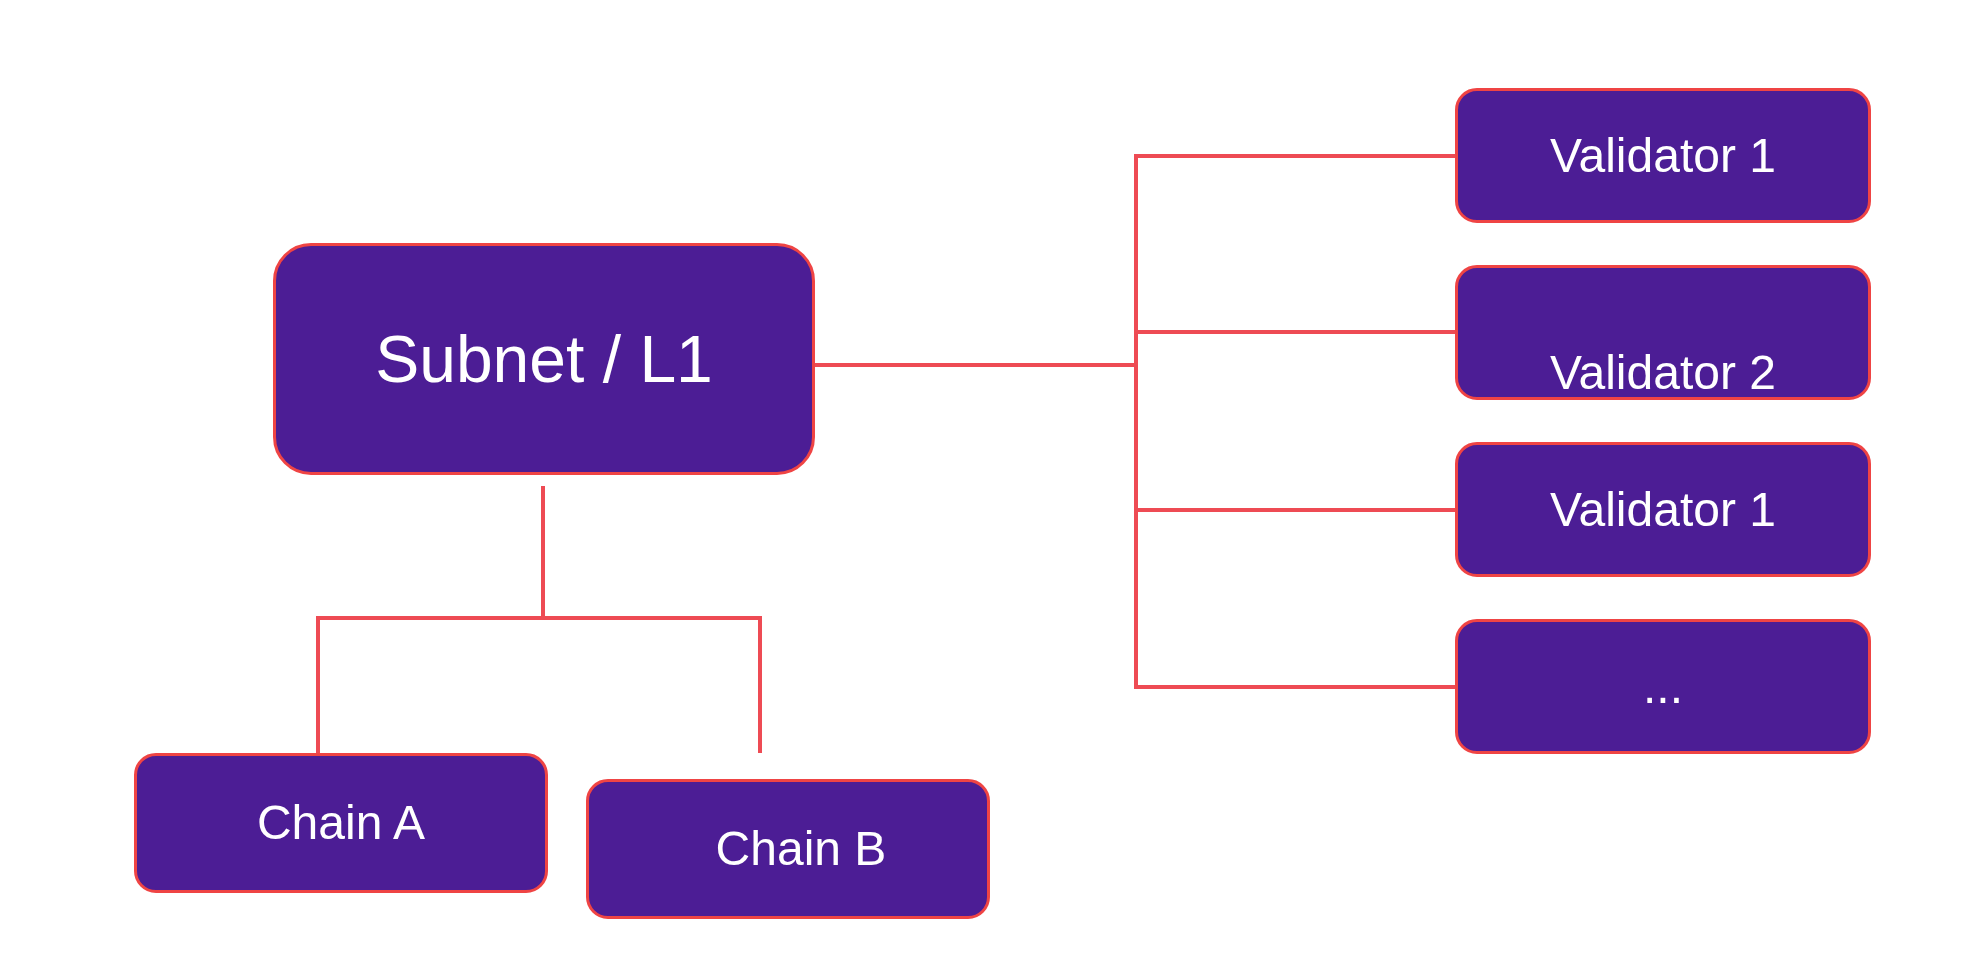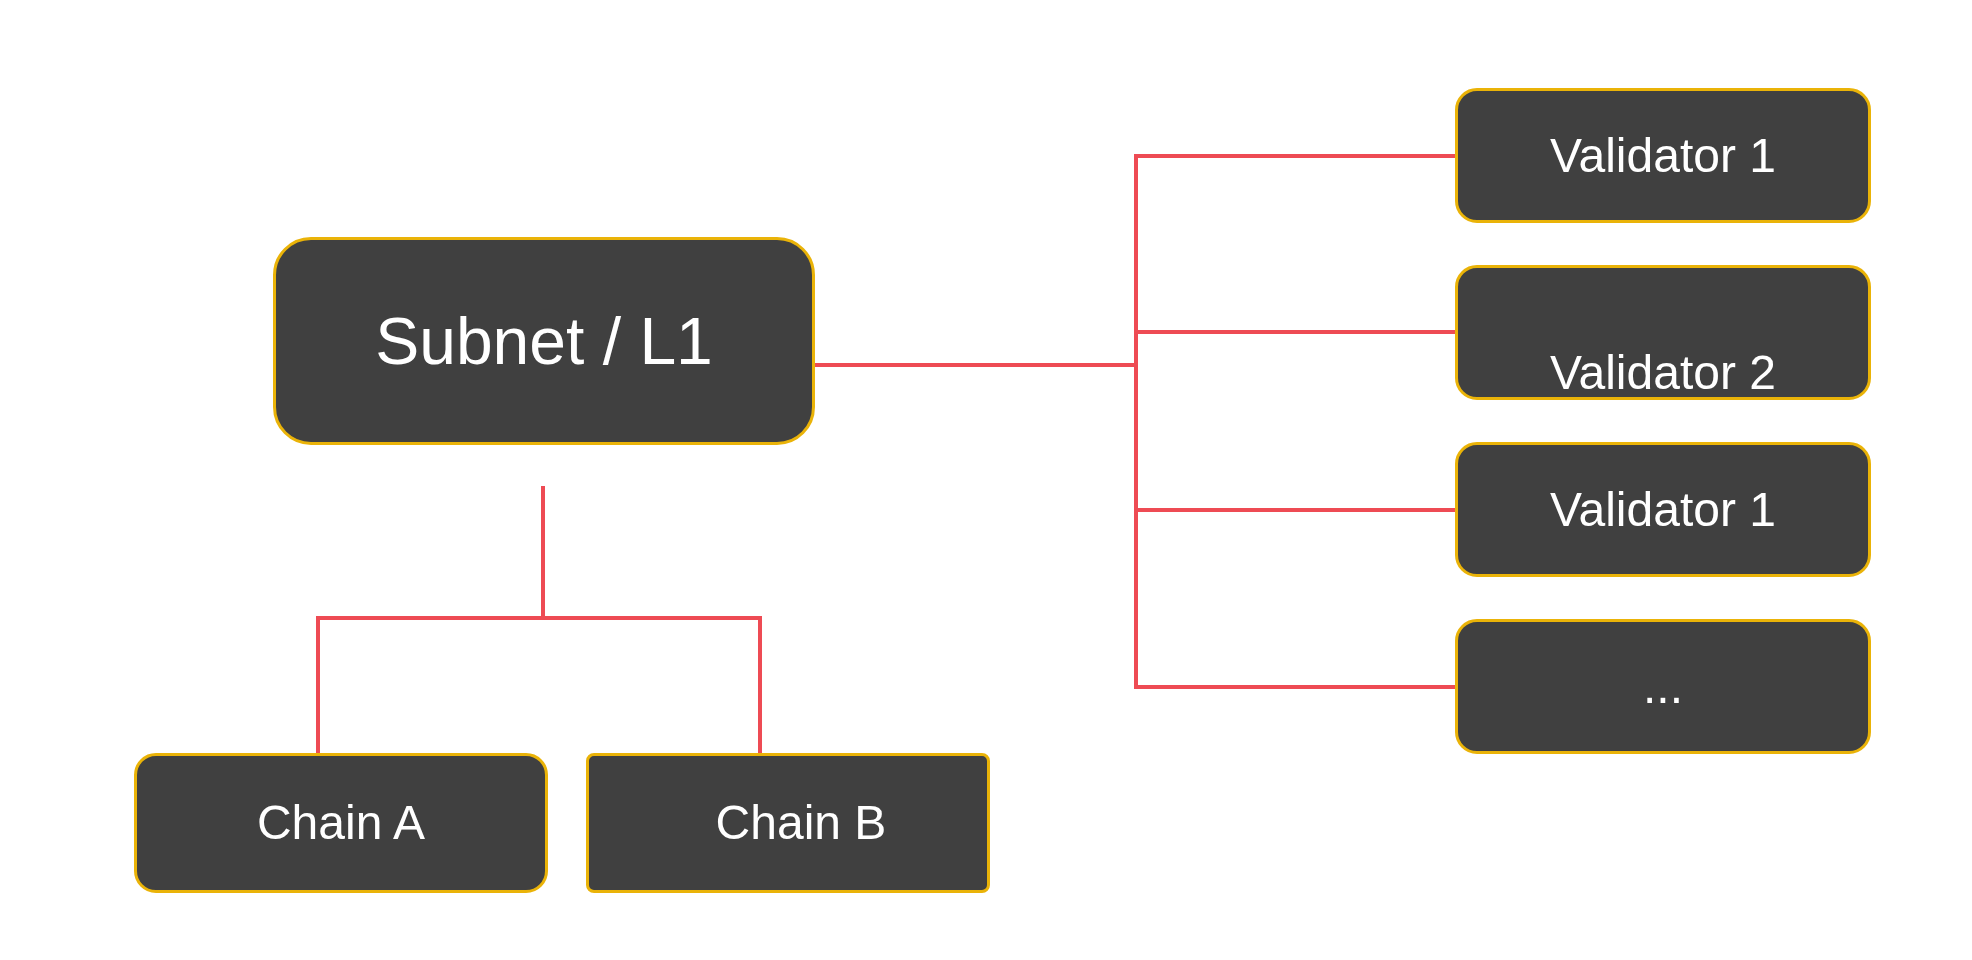--- a/index.html
+++ b/index.html
@@ -11,48 +11,48 @@
     position: relative;
     width: 1972px;
     height: 960px;
     background: #ffffff;
     font-family: "Liberation Sans", "DejaVu Sans", sans-serif;
     overflow: hidden;
   }
   
   .node {
     position: absolute;
-    background: #404040;
-    border: 3px solid #eab308;
+    background: #4c1d95;
+    border: 3px solid #ef4444;
     box-sizing: border-box;
     display: flex;
     align-items: center;
     justify-content: center;
     color: #ffffff;
     text-align: center;
     line-height: 1;
   }
   .node-subnet {
-    left: 273px; top: 237px;
-    width: 542px; height: 208px;
+    left: 273px; top: 243px;
+    width: 542px; height: 232px;
     border-radius: 38px;
     font-size: 66px;
     text-align: center;
   }
   .node-chain-a {
     left: 110px; top: 753px;
     width: 414px; height: 140px;
     border-radius: 22px;
     font-size: 48px;
     margin-left: 24px;
   }
   .node-chain-b {
-    left: 586px; top: 753px;
+    left: 586px; top: 779px;
     width: 404px; height: 140px;
-    border-radius: 8px;
+    border-radius: 22px;
     font-size: 48px;
     padding-left: 26px;
   }
   .node-validator {
     left: 1455px;
     width: 416px; height: 135px;
     border-radius: 22px;
     font-size: 48px;
   }
   .node-validator-1 { top: 88px; }

